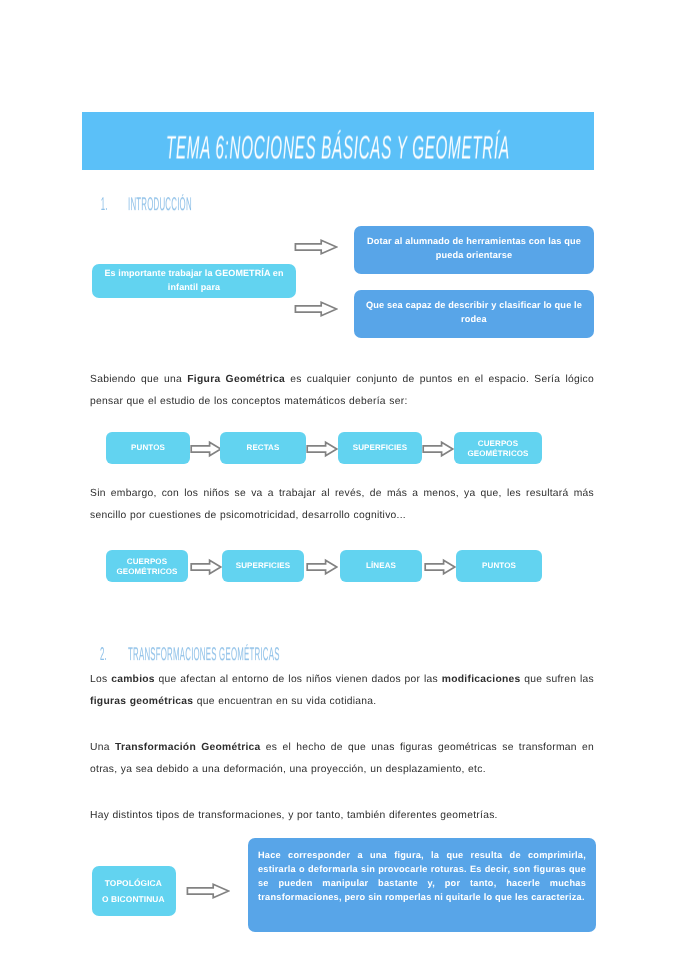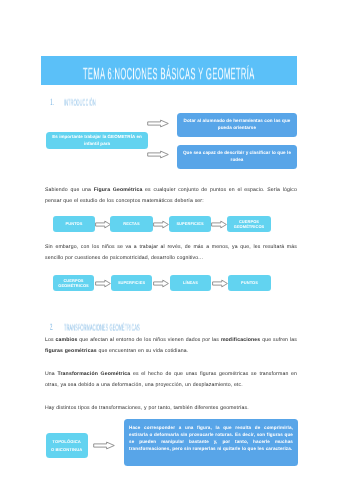--- a/index.html
+++ b/index.html
@@ -1,21 +1,21 @@
 <!DOCTYPE html>
 <html><head>
 <meta charset="utf-8">
 <style>
   * { box-sizing: border-box; margin:0; padding:0; }
   html,body { width:340px; height:480px; background:#fff; }
   body { font-family:"Liberation Sans", sans-serif; position:relative; overflow:hidden;
          -webkit-font-smoothing:antialiased; text-rendering:geometricPrecision; }
   .page { position:absolute; left:0; top:0; width:340px; height:480px; background:#fff; }
 
-  .banner { position:absolute; left:41px; top:56px; width:256px; height:29px; background:#5bc0f8; }
+  .banner { position:absolute; left:41px; top:56px; width:256px; height:29px; background:#5bc0f8;font-style:italic; }
   .banner .t { position:absolute; left:0; top:0; width:256px; height:29px; display:flex;
                align-items:center; justify-content:center; color:#fff; font-size:13px;
                font-weight:400; letter-spacing:.6px; white-space:nowrap; }
   .banner .t > span { display:inline-block; will-change:transform; transform:scaleX(.585) scaleY(1.25) translateY(2.5px) rotate(0.0001deg);
                transform-origin:center center; }
 
   .sec { position:absolute; will-change:transform; color:#8ec0e8; font-size:6.5px; font-weight:400; white-space:nowrap;
          letter-spacing:.18px; }
   .sec > span { display:inline-block; will-change:transform; transform:scaleX(.605) scaleY(1.42) rotate(0.0001deg); transform-origin:left top; }
 

